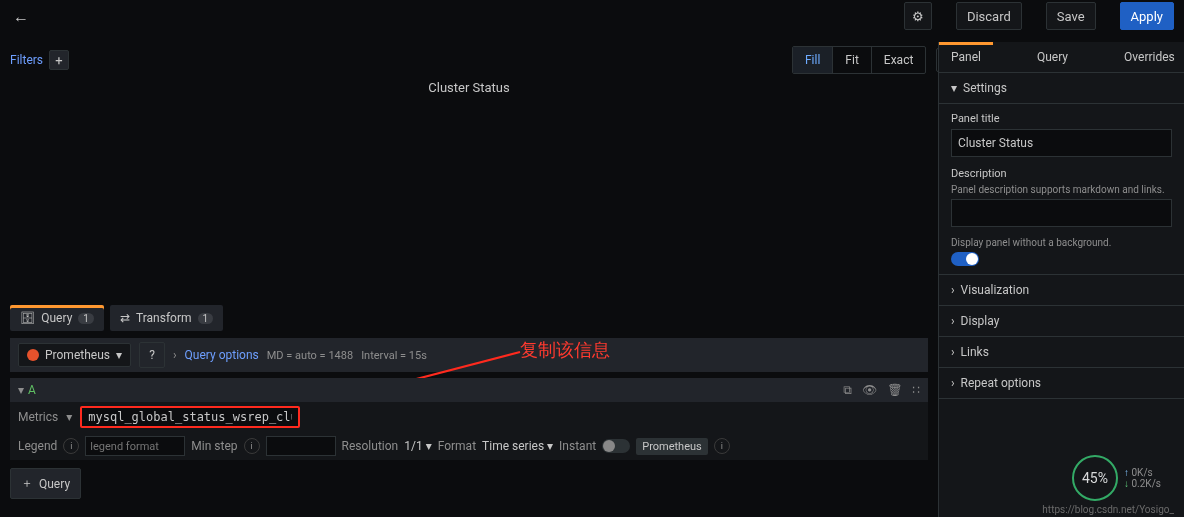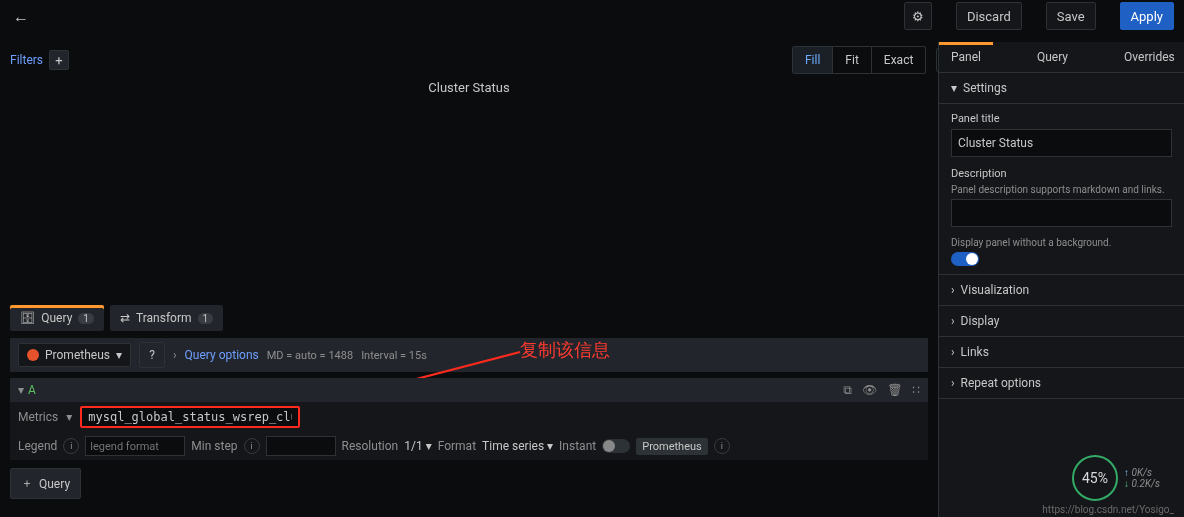--- a/index.html
+++ b/index.html
@@ -70,21 +70,21 @@
 .settings-body { padding: 8px 12px; border-bottom: 1px solid #2c3235; }
 .field-lbl { font-size: 11px; color: #c7c7c7; margin-bottom: 4px; }
 .field-sub { font-size: 10px; color: #8e8e8e; margin-bottom: 4px; }
 .text-in { width: 100%; height: 28px; background: #0b0c0e; border: 1px solid #2c3235; color: #c7c7c7; padding: 0 6px; font-size: 12px; margin-bottom: 10px; }
 .textarea-in { width: 100%; height: 28px; background: #0b0c0e; border: 1px solid #2c3235; margin-bottom: 10px; }
 .switch { width: 28px; height: 14px; background: #1f60c4; border-radius: 7px; position: relative; cursor: pointer; }
 .switch::after { content: ""; position: absolute; width: 12px; height: 12px; background: #fff; border-radius: 50%; right: 1px; top: 1px; }
 
 .gauge { position: absolute; right: 12px; bottom: 10px; width: 100px; height: 58px; display: flex; align-items: center; }
 .gauge-circle { width: 46px; height: 46px; border: 2px solid #3a6; border-radius: 50%; display: flex; align-items: center; justify-content: center; color: #d8d9da; font-size: 14px; }
-.gauge-stats { margin-left: 6px; font-size: 10px; color: #8e8e8e; font-style: italic; }
+.gauge-stats { margin-left: 6px; font-size: 10px; color: #8e8e8e; }
 .gauge-stats .v1 { color: #84c6ff; }
 .gauge-stats .v2 { color: #5fc97a; }
 
 .watermark { position: absolute; right: 10px; bottom: 2px; color: #6b6b6b; font-size: 10px; }
 </style>
 </head>
 <body>
 
 <div class="topbar">
   <div class="back-arrow">←</div>

